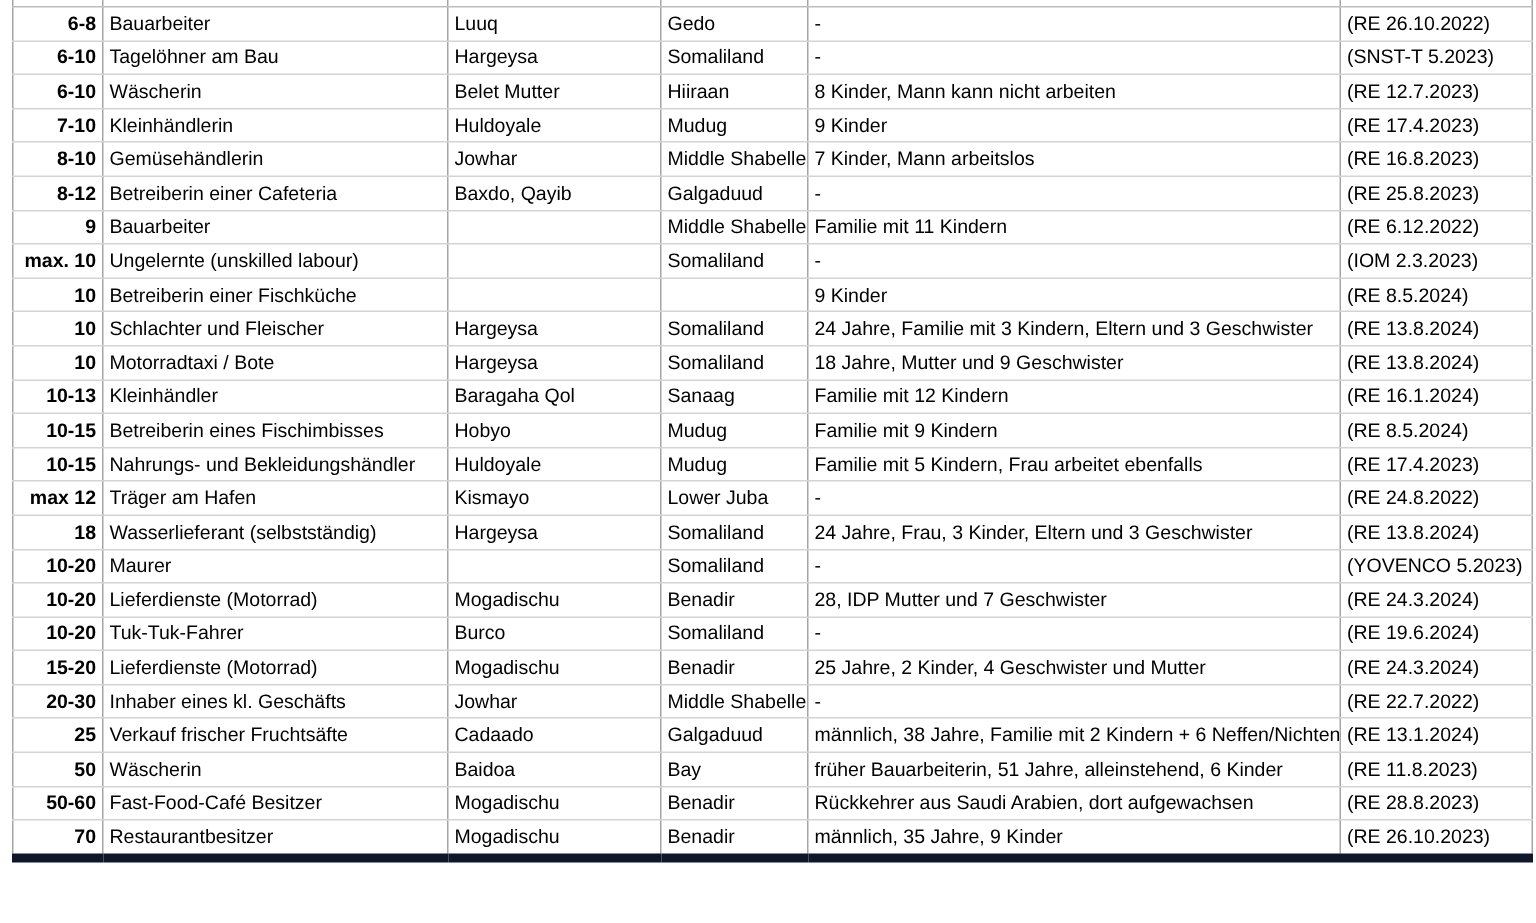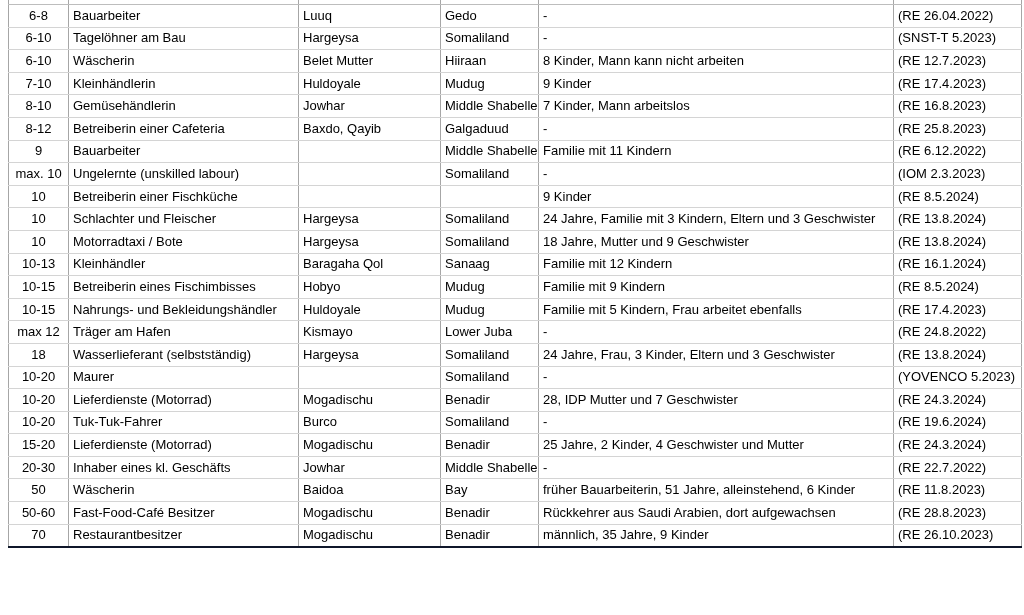--- a/index.html
+++ b/index.html
@@ -35,26 +35,26 @@
     height: 21.6px;
     white-space: nowrap;
     overflow: hidden;
     vertical-align: middle;
   }
   table.wage-table tr.partial-row td {
     height: 4px;
     border-bottom: 1px solid #bdbdbd;
   }
   table.wage-table tr:last-child td {
-    border-bottom: 2px solid #0f172a;
+    border-bottom: 6px solid #0f172a;
     margin-top: 31px;
   }
   td.cell-wage {
-    font-weight: normal;
-    text-align: center;
+    font-weight: bold;
+    text-align: right;
     padding: 0 2px;
   }
   td.cell-occupation { padding-left: 5px; }
   td.cell-details { padding-left: 5px; }
 </style>
 </head>
 <body>
 
 <div class="page">
   <table class="wage-table">
@@ -74,21 +74,21 @@
         <td></td>
         <td></td>
         <td></td>
       </tr>
     <tr>
           <td class="cell-wage">6-8</td>
           <td class="cell-occupation">Bauarbeiter</td>
           <td class="cell-city">Luuq</td>
           <td class="cell-region">Gedo</td>
           <td class="cell-details">-</td>
-          <td class="cell-source">(RE 26.04.2022)</td>
+          <td class="cell-source">(RE 26.10.2022)</td>
         </tr>
         <tr>
           <td class="cell-wage">6-10</td>
           <td class="cell-occupation">Tagelöhner am Bau</td>
           <td class="cell-city">Hargeysa</td>
           <td class="cell-region">Somaliland</td>
           <td class="cell-details">-</td>
           <td class="cell-source">(SNST-T 5.2023)</td>
         </tr>
         <tr>
@@ -237,20 +237,28 @@
         </tr>
         <tr>
           <td class="cell-wage">20-30</td>
           <td class="cell-occupation">Inhaber eines kl. Geschäfts</td>
           <td class="cell-city">Jowhar</td>
           <td class="cell-region">Middle Shabelle</td>
           <td class="cell-details">-</td>
           <td class="cell-source">(RE 22.7.2022)</td>
         </tr>
         <tr>
+          <td class="cell-wage">25</td>
+          <td class="cell-occupation">Verkauf frischer Fruchtsäfte</td>
+          <td class="cell-city">Cadaado</td>
+          <td class="cell-region">Galgaduud</td>
+          <td class="cell-details">männlich, 38 Jahre, Familie mit 2 Kindern + 6 Neffen/Nichten</td>
+          <td class="cell-source">(RE 13.1.2024)</td>
+        </tr>
+        <tr>
           <td class="cell-wage">50</td>
           <td class="cell-occupation">Wäscherin</td>
           <td class="cell-city">Baidoa</td>
           <td class="cell-region">Bay</td>
           <td class="cell-details">früher Bauarbeiterin, 51 Jahre, alleinstehend, 6 Kinder</td>
           <td class="cell-source">(RE 11.8.2023)</td>
         </tr>
         <tr>
           <td class="cell-wage">50-60</td>
           <td class="cell-occupation">Fast-Food-Café Besitzer</td>

